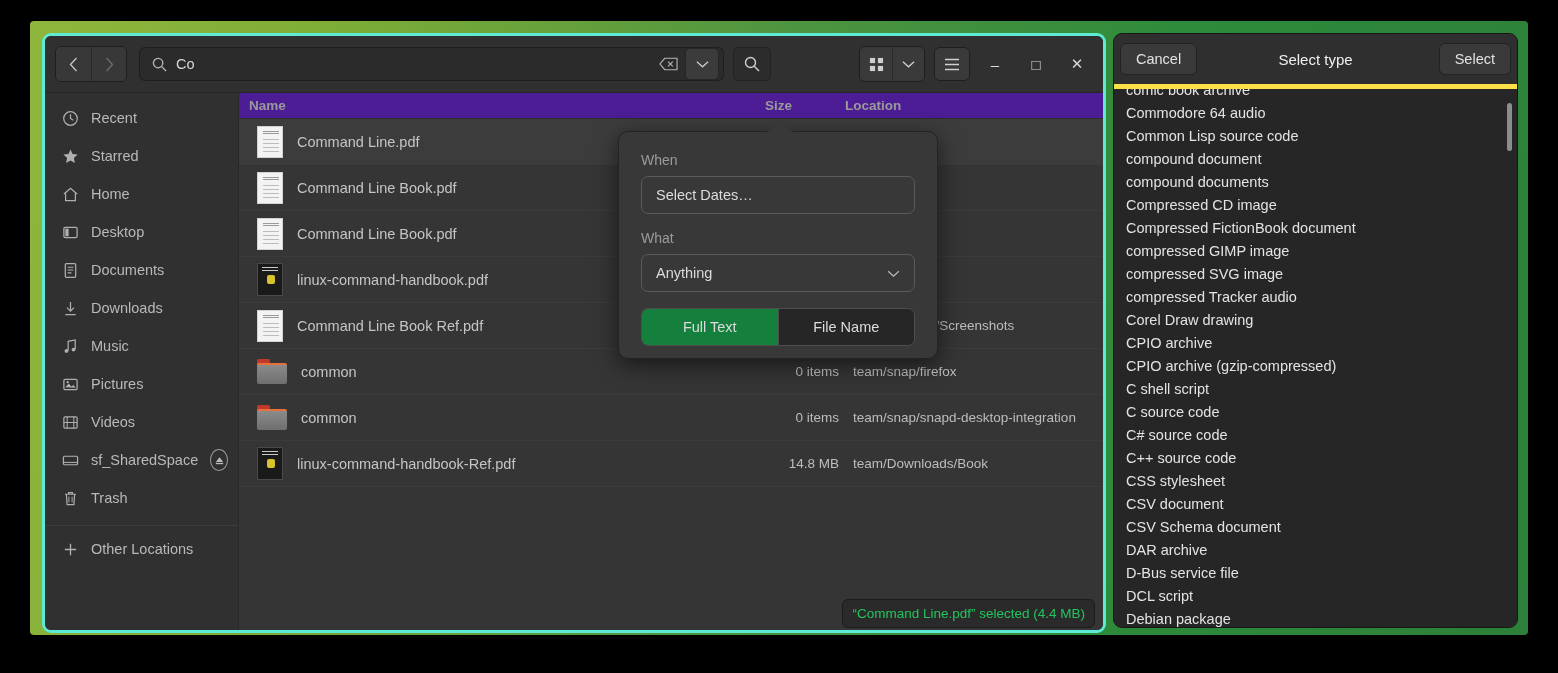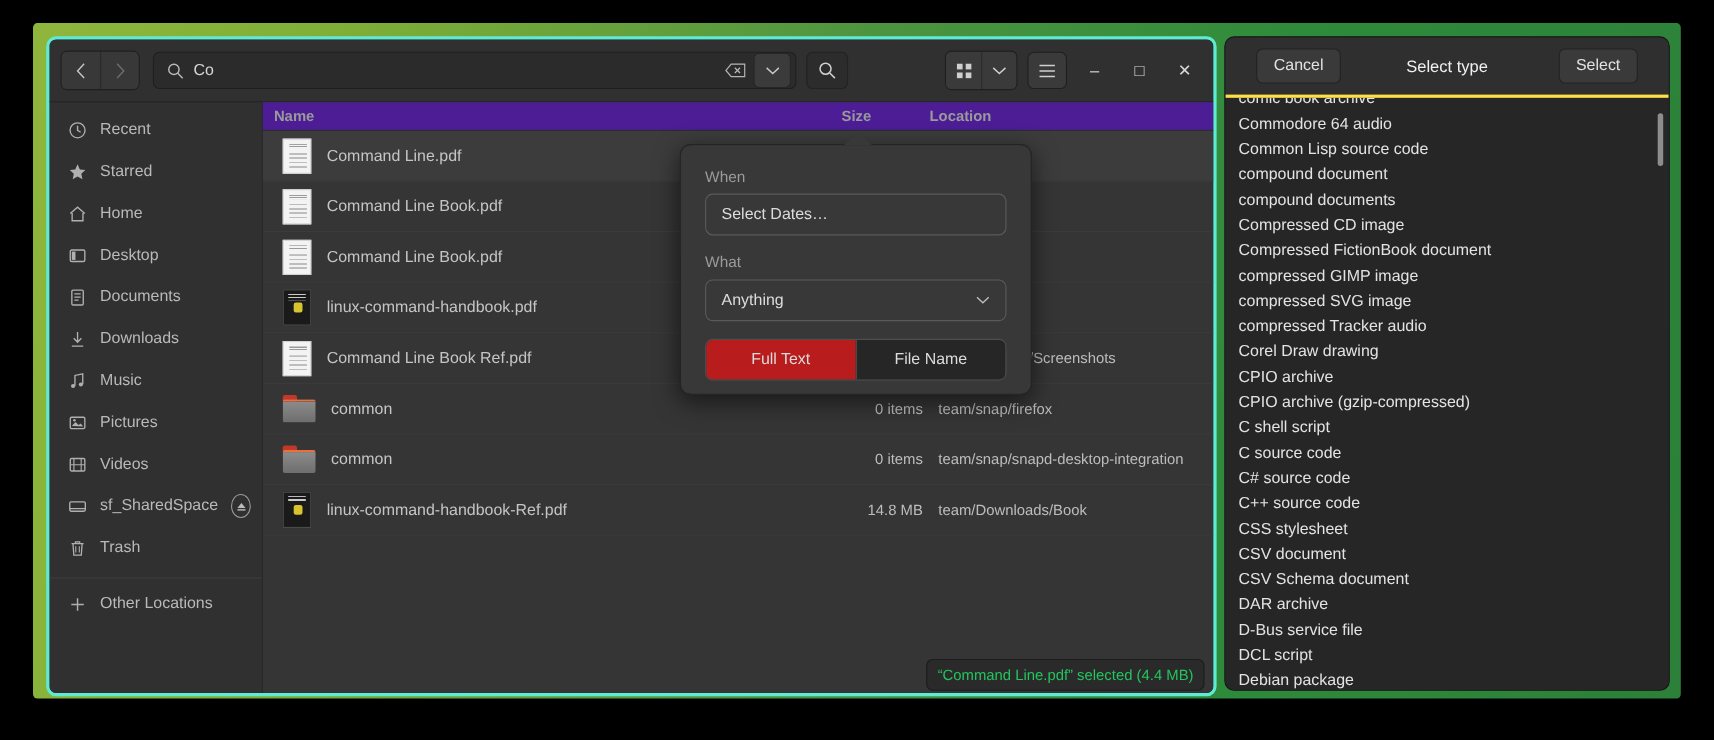--- a/index.html
+++ b/index.html
@@ -164,40 +164,40 @@
   .pop-field {
     height: 38px; background: #383838; border: 1px solid #5a5a5a; border-radius: 7px;
     display: flex; align-items: center; padding: 0 14px; color: #dcdcdc; font-size: 14.5px;
     margin-bottom: 16px;
   }
   .pop-field .caret { margin-left: auto; color: #bdbdbd; }
   .seg {
     display: flex; height: 38px; border-radius: 7px; overflow: hidden; border: 1px solid #4e4e4e;
   }
   .seg > div { flex: 1; display: flex; align-items: center; justify-content: center;
-    font-size: 14.5px; color: #dcdcdc; background: #b91c1c; }
+    font-size: 14.5px; color: #dcdcdc; background: #15803d; }
   .seg > div.active { background: #262626; text-align: right; }
   .seg > div + div { border-left: 1px solid #4e4e4e; }
 
   
   .statuspill {
     position: absolute; right: 8px; bottom: 8px;
     background: #2a2a2a; border: 1px solid #1c1c1c; border-radius: 6px;
     padding: 6px 9px; color: #22c55e; font-size: 13.5px;
     z-index: 20;
   }
 
   
   .dialog {
     position: absolute; left: 1113px; top: 33px; width: 405px; height: 595px;
     background: #2a2a2a; border: 1px solid #161616; border-radius: 9px; overflow: hidden;
   }
   .dlg-head {
     height: 55px; background: #2f2f2f; display: flex; align-items: center;
-    padding: 0 28px; position: relative; border-bottom: 3px solid #fde047;
+    padding: 0 6px; position: relative; border-bottom: 5px solid #fde047;
   }
   .dlg-btn {
     background: #3a3a3a; border: 1px solid #222; border-radius: 6px;
     padding: 7px 15px; color: #e2e2e2; font-size: 14.5px;
   }
   .dlg-title {
     position: absolute; left: 0; right: 0; text-align: center;
     color: #f0f0f0; font-size: 15px; font-weight: normal; pointer-events: none;
   }
   .dlg-list { position: relative; background: #262626; height: 540px; overflow: hidden;

